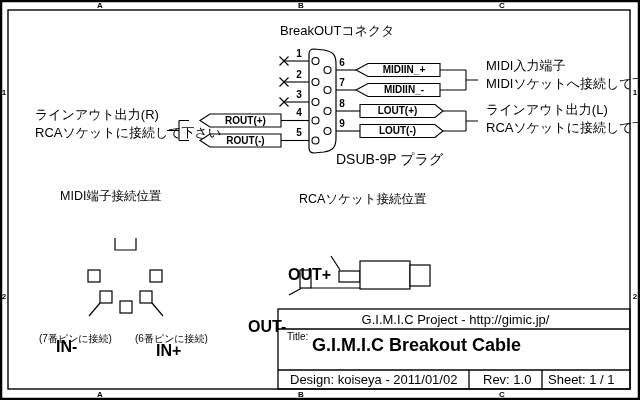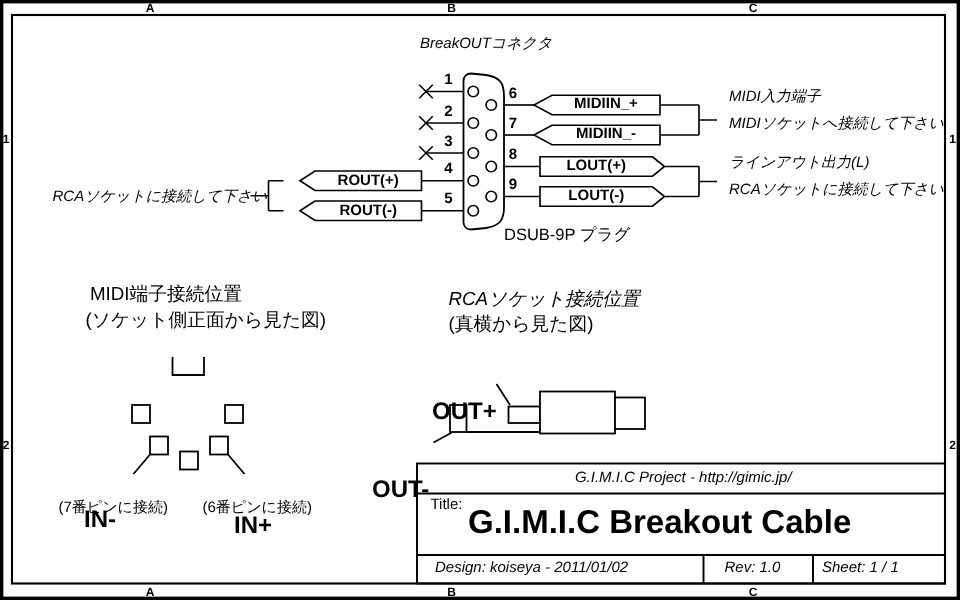--- a/index.html
+++ b/index.html
@@ -5,25 +5,25 @@
   html,body { margin:0; padding:0; background:#fff; }
   .page {
     position:relative; width:640px; height:400px; background:#ffffff;
     font-family:"Liberation Sans", sans-serif; color:#000; overflow:hidden;
   }
   .page svg { position:absolute; left:0; top:0; }
   .t { position:absolute; white-space:nowrap; line-height:1.15; color:#000; }
   .c { text-align:center; }
   .b { font-weight:bold; }
   .f10 { font-size:10px; }
-  .f11 { font-size:11px;padding-left:44px; }
-  .f12 { font-size:10px;font-style:italic; }
+  .f11 { font-size:14px;padding-left:44px; }
+  .f12 { font-size:13px; }
   .f13 { font-size:12.5px;text-align:center; }
   .f16 { font-size:16px;margin-top:29px; }
-  .f18 { font-size:22px; }
+  .f18 { font-size:18px; }
   .marker { font-size:8px; font-weight:bold; }
 </style>
 </head>
 <body>
 
 <div class="page">
 
   <svg width="640" height="400" viewBox="0 0 640 400">
 
     <g stroke="#000" fill="none">
@@ -136,35 +136,34 @@
   <div class="t f10 b c" style="left:336px;top:98px;width:12px;">8</div>
   <div class="t f10 b c" style="left:336px;top:118px;width:12px;">9</div>
 
   <div class="t f10 b c" style="left:368px;top:64px;width:72px;">MIDIIN_+</div>
   <div class="t f10 b c" style="left:368px;top:84px;width:72px;">MIDIIN_-</div>
   <div class="t f10 b c" style="left:360px;top:105px;width:75px;">LOUT(+)</div>
   <div class="t f10 b c" style="left:360px;top:125px;width:75px;">LOUT(-)</div>
   <div class="t f10 b c" style="left:210px;top:114.5px;width:71px;">ROUT(+)</div>
   <div class="t f10 b c" style="left:210px;top:134.5px;width:71px;">ROUT(-)</div>
 
+  <div class="t f12" style="left:35px;top:108px;">ラインアウト出力(R)</div>
   <div class="t f12" style="left:35px;top:126px;">RCAソケットに接続して下さい</div>
   <div class="t f12" style="left:486px;top:59px;">MIDI入力端子</div>
   <div class="t f12" style="left:486px;top:77px;">MIDIソケットへ接続して下さい</div>
   <div class="t f12" style="left:486px;top:103px;">ラインアウト出力(L)</div>
   <div class="t f12" style="left:486px;top:121px;">RCAソケットに接続して下さい</div>
 
   <div class="t f13" style="left:60px;top:189px;">MIDI端子接続位置</div>
-  <div class="t f13" style="left:57px;top:206px;">(ソケット側正面から見た図)</div>
   <div class="t f16 b" style="left:56px;top:309px;">IN-</div>
   <div class="t f16 b" style="left:156px;top:313px;">IN+</div>
   <div class="t f10" style="left:39px;top:333px;">(7番ピンに接続)</div>
   <div class="t f10" style="left:135px;top:333px;">(6番ピンに接続)</div>
 
-  <div class="t f13" style="left:299px;top:192px;font-style:italic;">RCAソケット接続位置</div>
-  <div class="t f13" style="left:299px;top:209px;">(真横から見た図)</div>
+  <div class="t f13" style="left:299px;top:192px;">RCAソケット接続位置</div>
   <div class="t f16 b" style="left:288px;top:237px;">OUT+</div>
   <div class="t f16 b" style="left:248px;top:289px;">OUT-</div>
 
   <div class="t f12 c" style="left:278px;top:313px;width:355px;">G.I.M.I.C Project - http://gimic.jp/</div>
   <div class="t f10" style="left:287px;top:331px;">Title:</div>
   <div class="t f18 b" style="left:312px;top:335px;">G.I.M.I.C Breakout Cable</div>
   <div class="t f12" style="left:290px;top:373px;">Design:  koiseya - 2011/01/02</div>
   <div class="t f12" style="left:483px;top:373px;">Rev:  1.0</div>
   <div class="t f12" style="left:548px;top:373px;">Sheet:  1 / 1</div>
 

